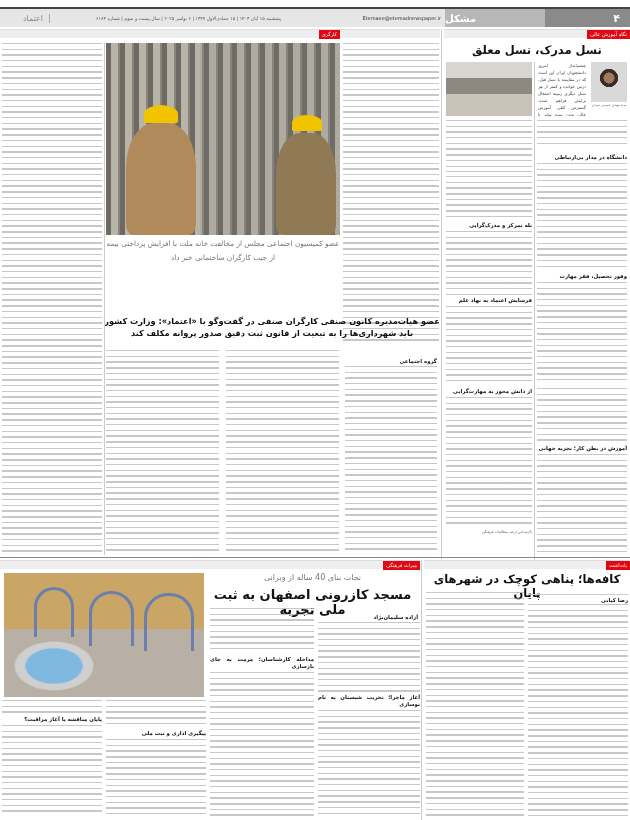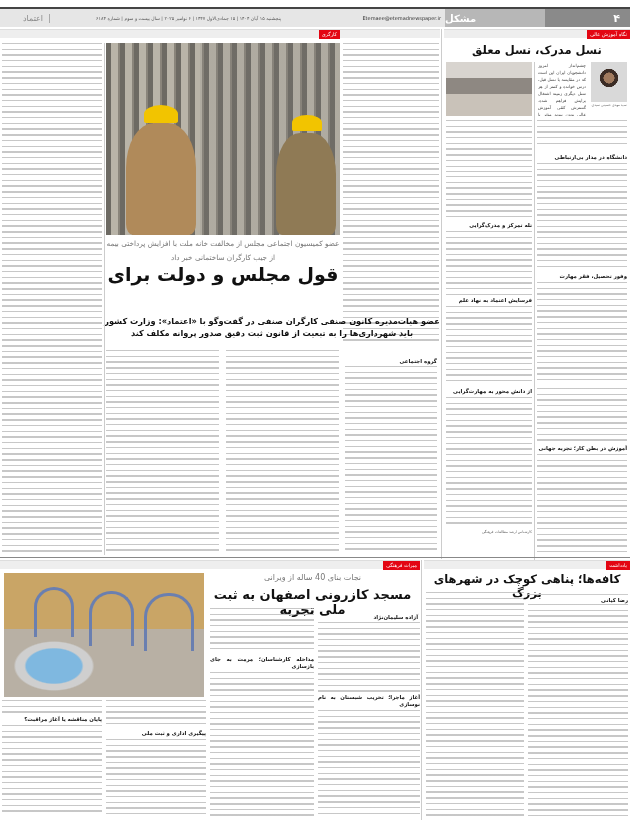--- a/index.html
+++ b/index.html
@@ -105,21 +105,20 @@
   <div class="worker" style="left:170px; top:90px; width:60px; height:102px; background:#8f7a55;"></div>
   <div class="helmet" style="left:186px; top:72px; width:30px; height:16px;"></div>
 </div>
 
 <div class="abs txt lines" style="left:343px; top:43px; width:96px; height:300px;"></div>
 
 <div class="abs" style="left:106px; top:237px; width:234px; text-align:center;">
   <div style="font-size:7.3px; color:#777; line-height:14px; direction:rtl;">عضو کمیسیون اجتماعی مجلس از مخالفت خانه ملت با افزایش پرداختی بیمه از جیب کارگران ساختمانی خبر داد</div>
 </div>
 <h1 class="abs" style="left:106px; top:263px; width:234px; font-size:19px; line-height:22px; font-weight:bold;">
-  <span style="display:block">قول مجلس و دولت برای</span>
 </h1>
 <div class="abs" style="left:104px; top:315px; width:336px; font-size:8.2px; line-height:12px; font-weight:bold; text-align:center; color:#111; direction:rtl;">عضو هیات‌مدیره کانون صنفی کارگران صنفی در گفت‌وگو با «اعتماد»: وزارت کشور باید شهرداری‌ها را به تبعیت از قانون ثبت دقیق صدور پروانه مکلف کند</div>
 
 <div class="abs subhead" style="left:345px; top:356px; width:92px; text-align:right;">گروه اجتماعی</div>
 <div class="abs txt lines" style="left:345px; top:366px; width:92px; height:188px;"></div>
 <div class="abs txt lines" style="left:226px; top:350px; width:113px; height:204px;"></div>
 <div class="abs txt lines" style="left:106px; top:350px; width:113px; height:204px;"></div>
 <div class="abs txt lines" style="left:2px; top:43px; width:100px; height:512px;"></div>
 <div class="abs vrule" style="left:104px; top:43px; height:512px;"></div>
 
@@ -159,16 +158,16 @@
   <div class="lines" style="height:80px;"></div>
 </div>
 <div class="abs txt" style="left:2px; top:700px; width:100px; height:118px;">
   <div class="lines" style="height:14px;"></div>
   <div class="subhead">پایان مناقشه یا آغاز مراقبت؟</div>
   <div class="lines" style="height:90px;"></div>
 </div>
 
 <div class="abs vrule" style="left:421px; top:560px; height:260px;"></div>
 
-<h2 class="abs" style="left:424px; top:572px; width:206px; font-size:11.5px; font-weight:bold;">کافه‌ها؛ پناهی کوچک در شهرهای بزرگ</h2>
+<h2 class="abs" style="left:424px; top:572px; width:206px; font-size:11.5px; font-weight:bold;">کافه‌ها؛ پناهی کوچک در شهرهای پایان</h2>
 <div class="abs subhead" style="left:528px; top:592px; width:100px; text-align:right; border-top:1px solid #ccc; padding-top:2px;">رضا کیانی</div>
 <div class="abs txt lines" style="left:528px; top:604px; width:100px; height:214px;"></div>
 <div class="abs txt lines" style="left:426px; top:592px; width:98px; height:226px;"></div>
 
 </body></html>

